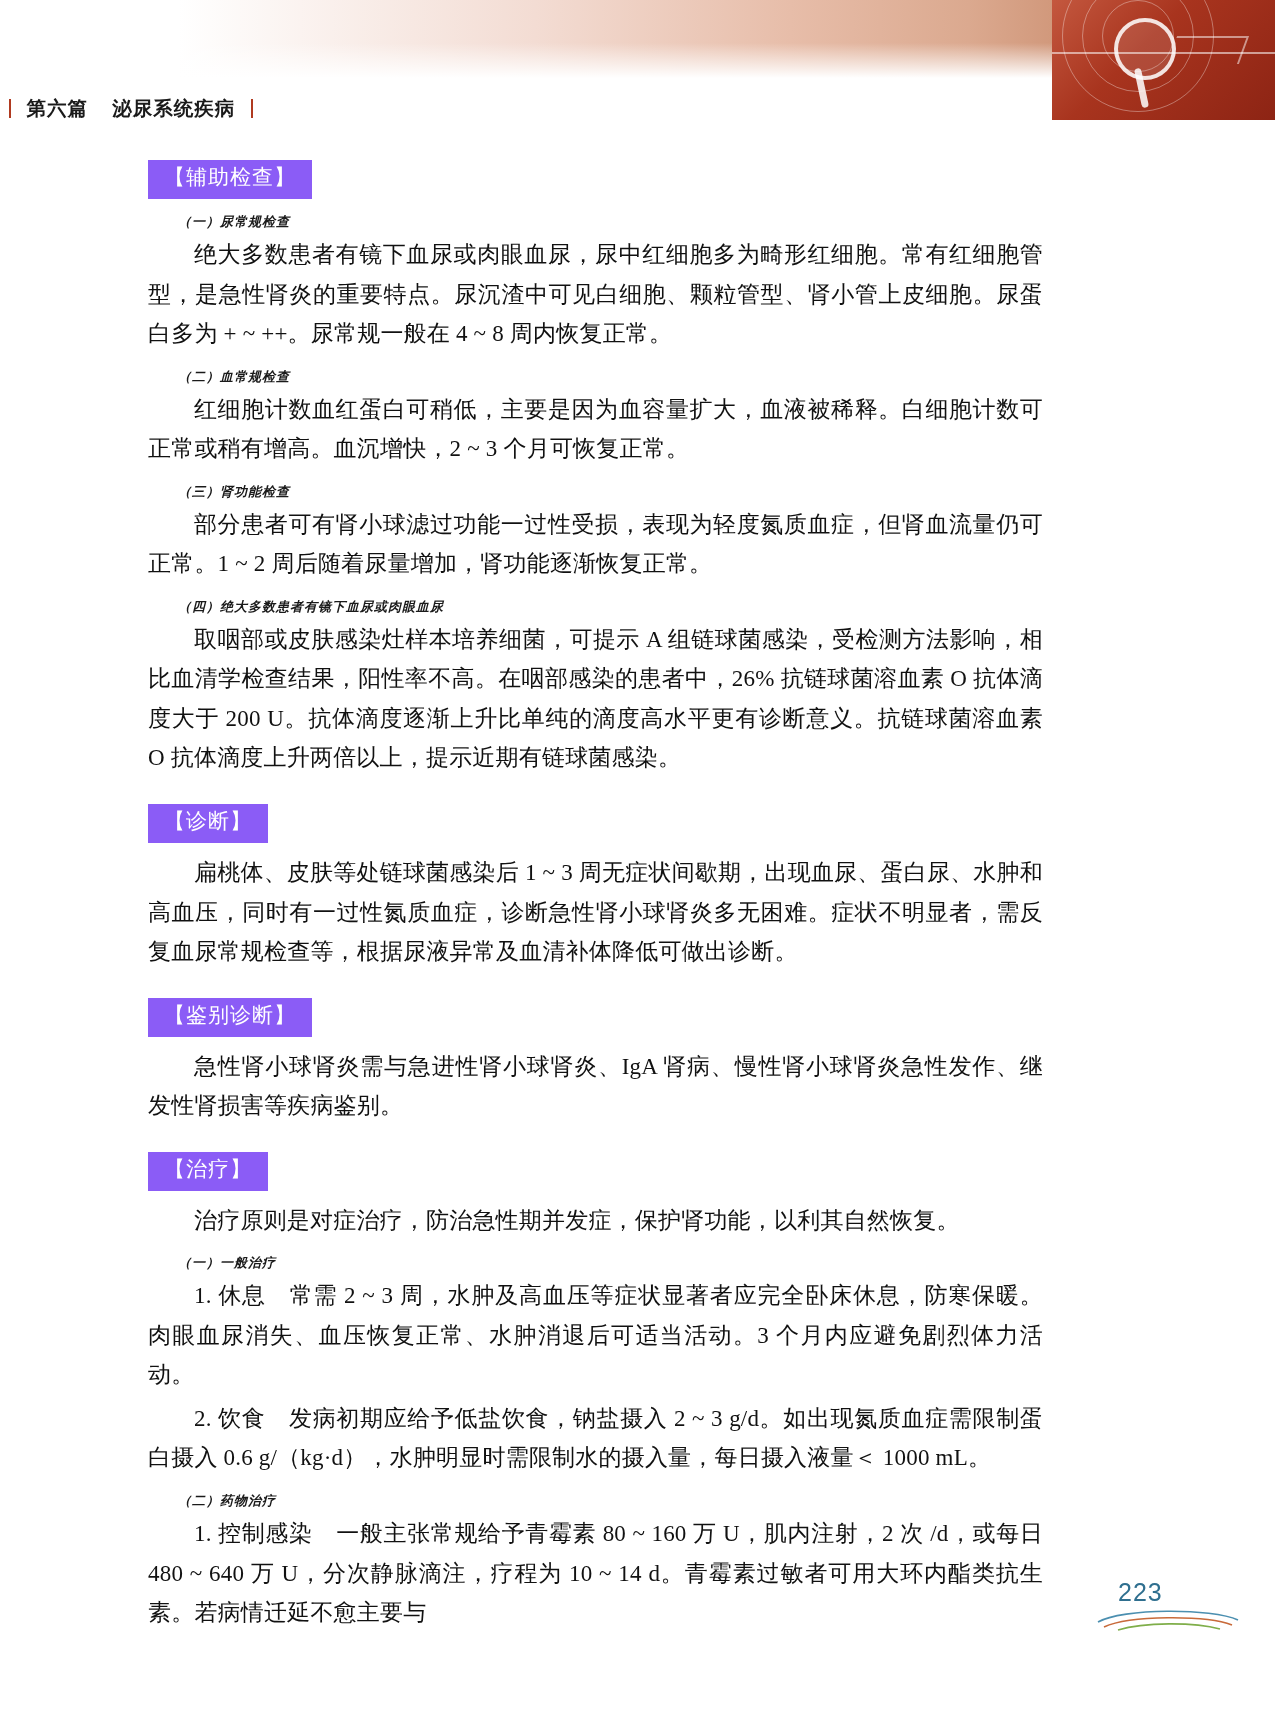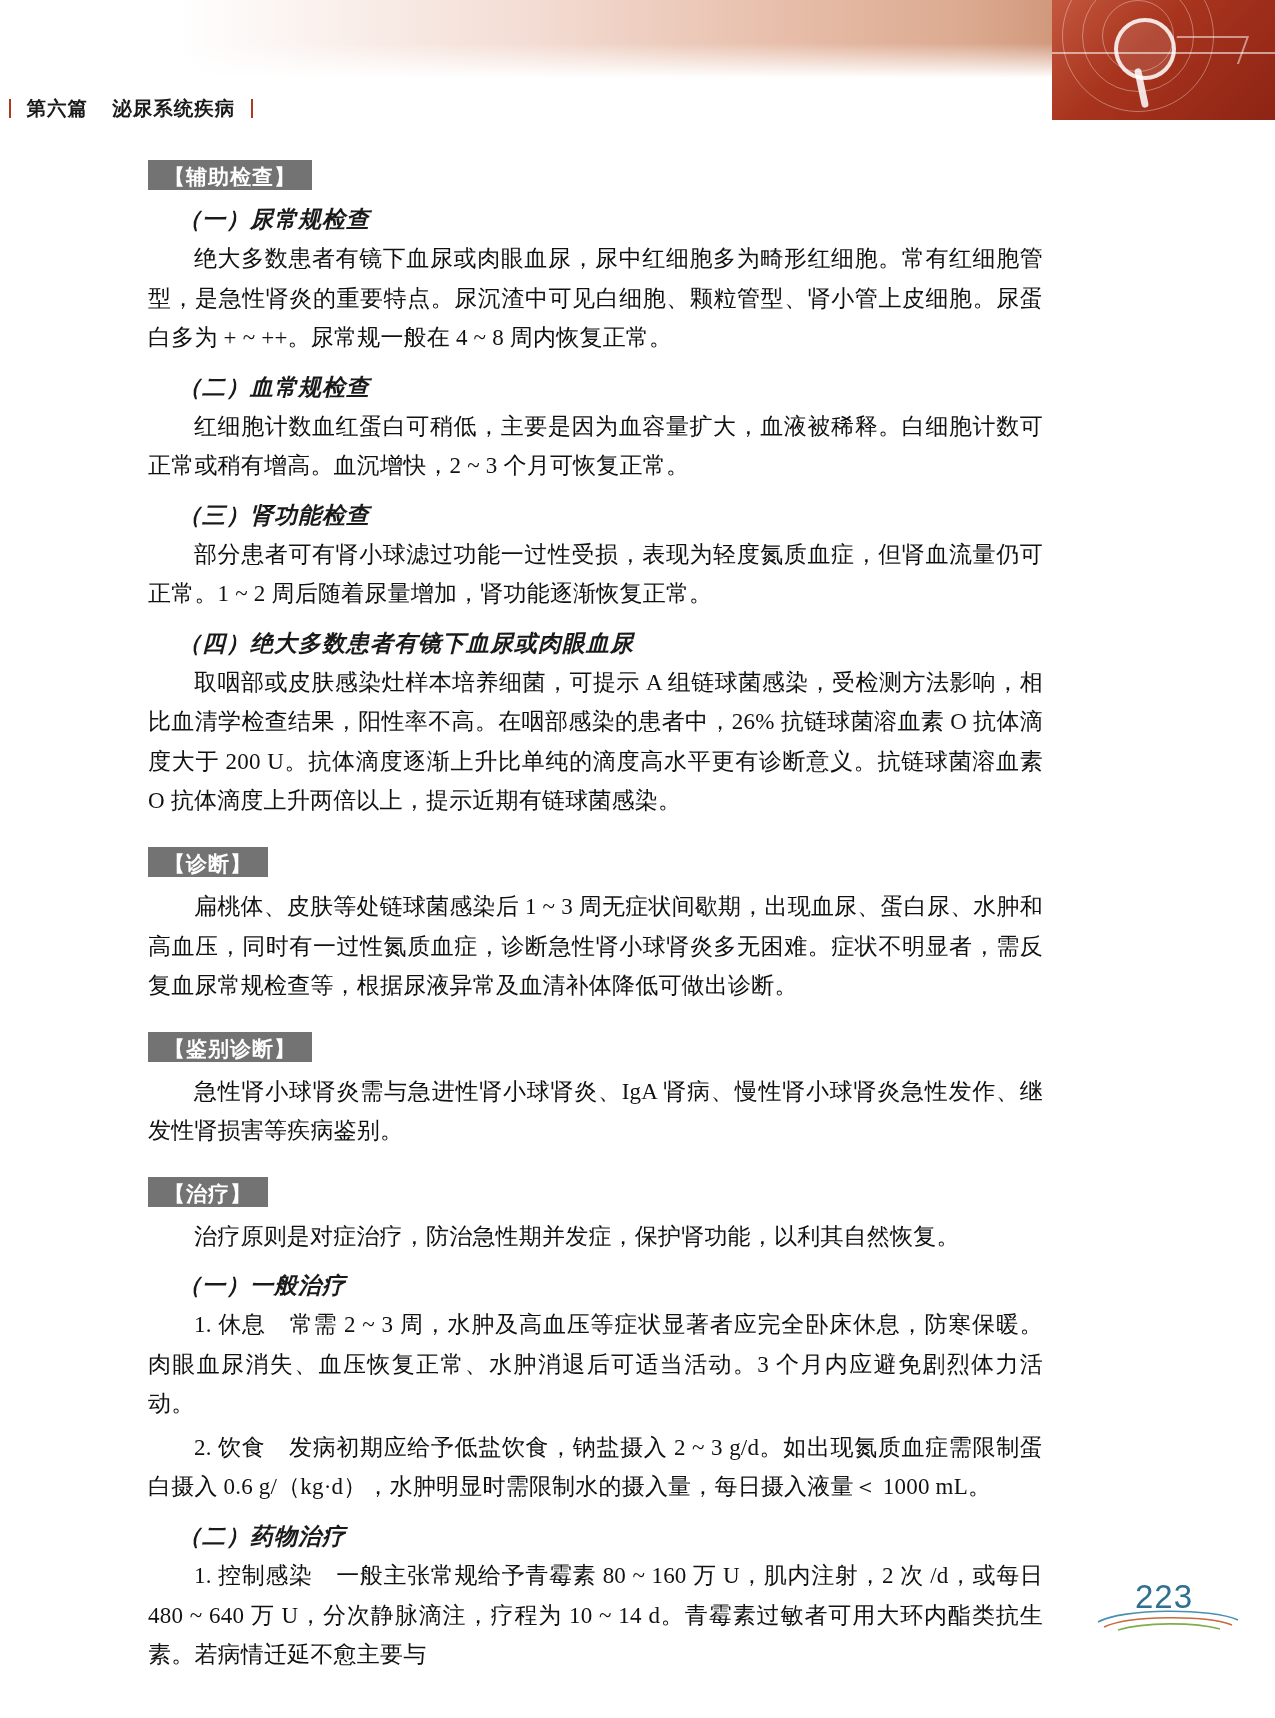--- a/index.html
+++ b/index.html
@@ -109,35 +109,35 @@
   .content {
     position: absolute;
     left: 148px;
     top: 160px;
     width: 895px;
   }
 
   
   .section-head {
     display: inline-block;
-    background: #737373;
+    background: #8b5cf6;
     color: #ffffff;
     font-size: 21px;
-    font-weight: bold;
-    padding: 6px 16px 3px 16px;
+    font-weight: normal;
+    padding: 6px 16px 12px 16px;
     letter-spacing: 1px;
     font-family: "Liberation Sans", "DejaVu Sans", sans-serif;
     line-height: 1;
   }
   .section-wrap { margin: 26px 0 10px 0; }
   .section-wrap:first-child { margin-top: 0; }
 
   
   .sub-head {
-    font-size: 23px;
+    font-size: 13px;
     font-weight: bold;
     font-style: italic;
     color: #1a1a1a;
     margin: 14px 0 2px 30px;
     letter-spacing: 1px;
     font-family: "Liberation Serif", "DejaVu Serif", serif;
   }
 
   p.body {
     font-size: 23px;
@@ -146,25 +146,24 @@
     text-indent: 2em;
     text-align: justify;
     letter-spacing: 0.2px;
   }
 
   
   .folio {
     position: absolute;
     left: 1118px;
     top: 1578px;
-    font-size: 33px;
+    font-size: 25px;
     color: #2f6f8f;
     font-family: "Liberation Sans", "DejaVu Sans", sans-serif;
     letter-spacing: 1px;
-    margin-left: 17px;
   }
   .folio-swoosh {
     position: absolute;
     left: 1094px;
     top: 1606px;
     width: 150px;
     height: 26px;
   }
 </style>
 </head>

